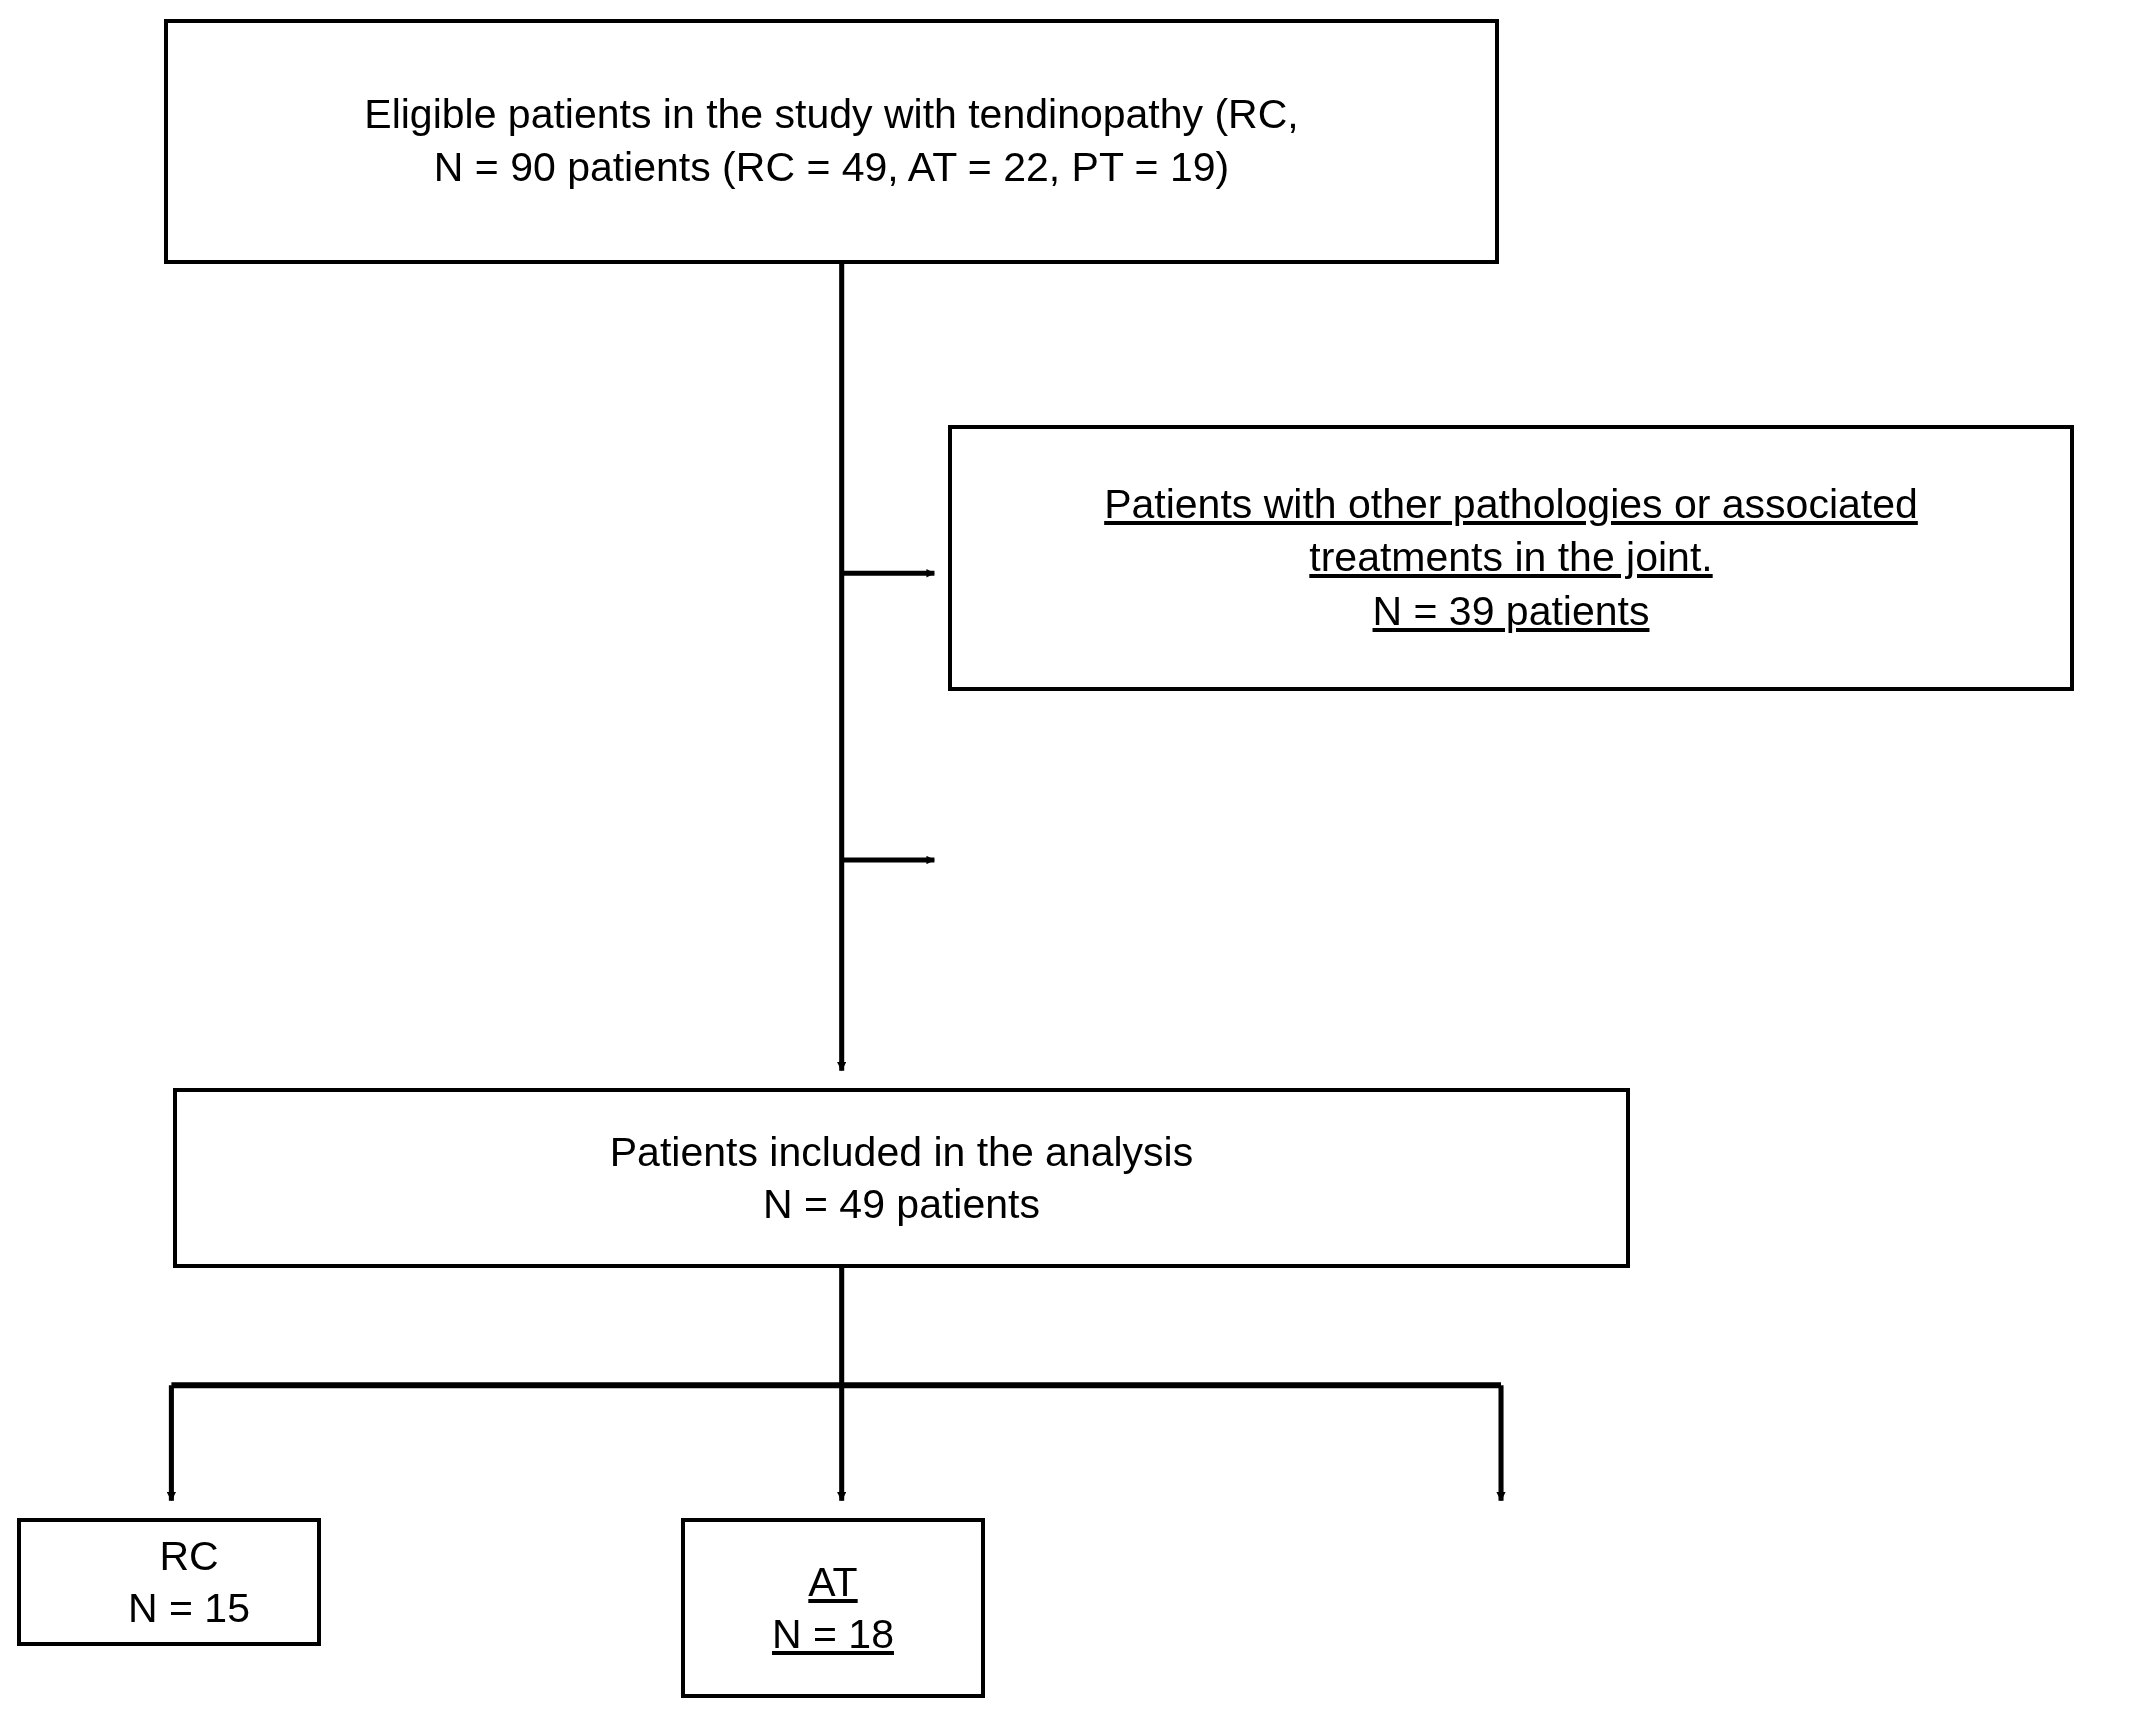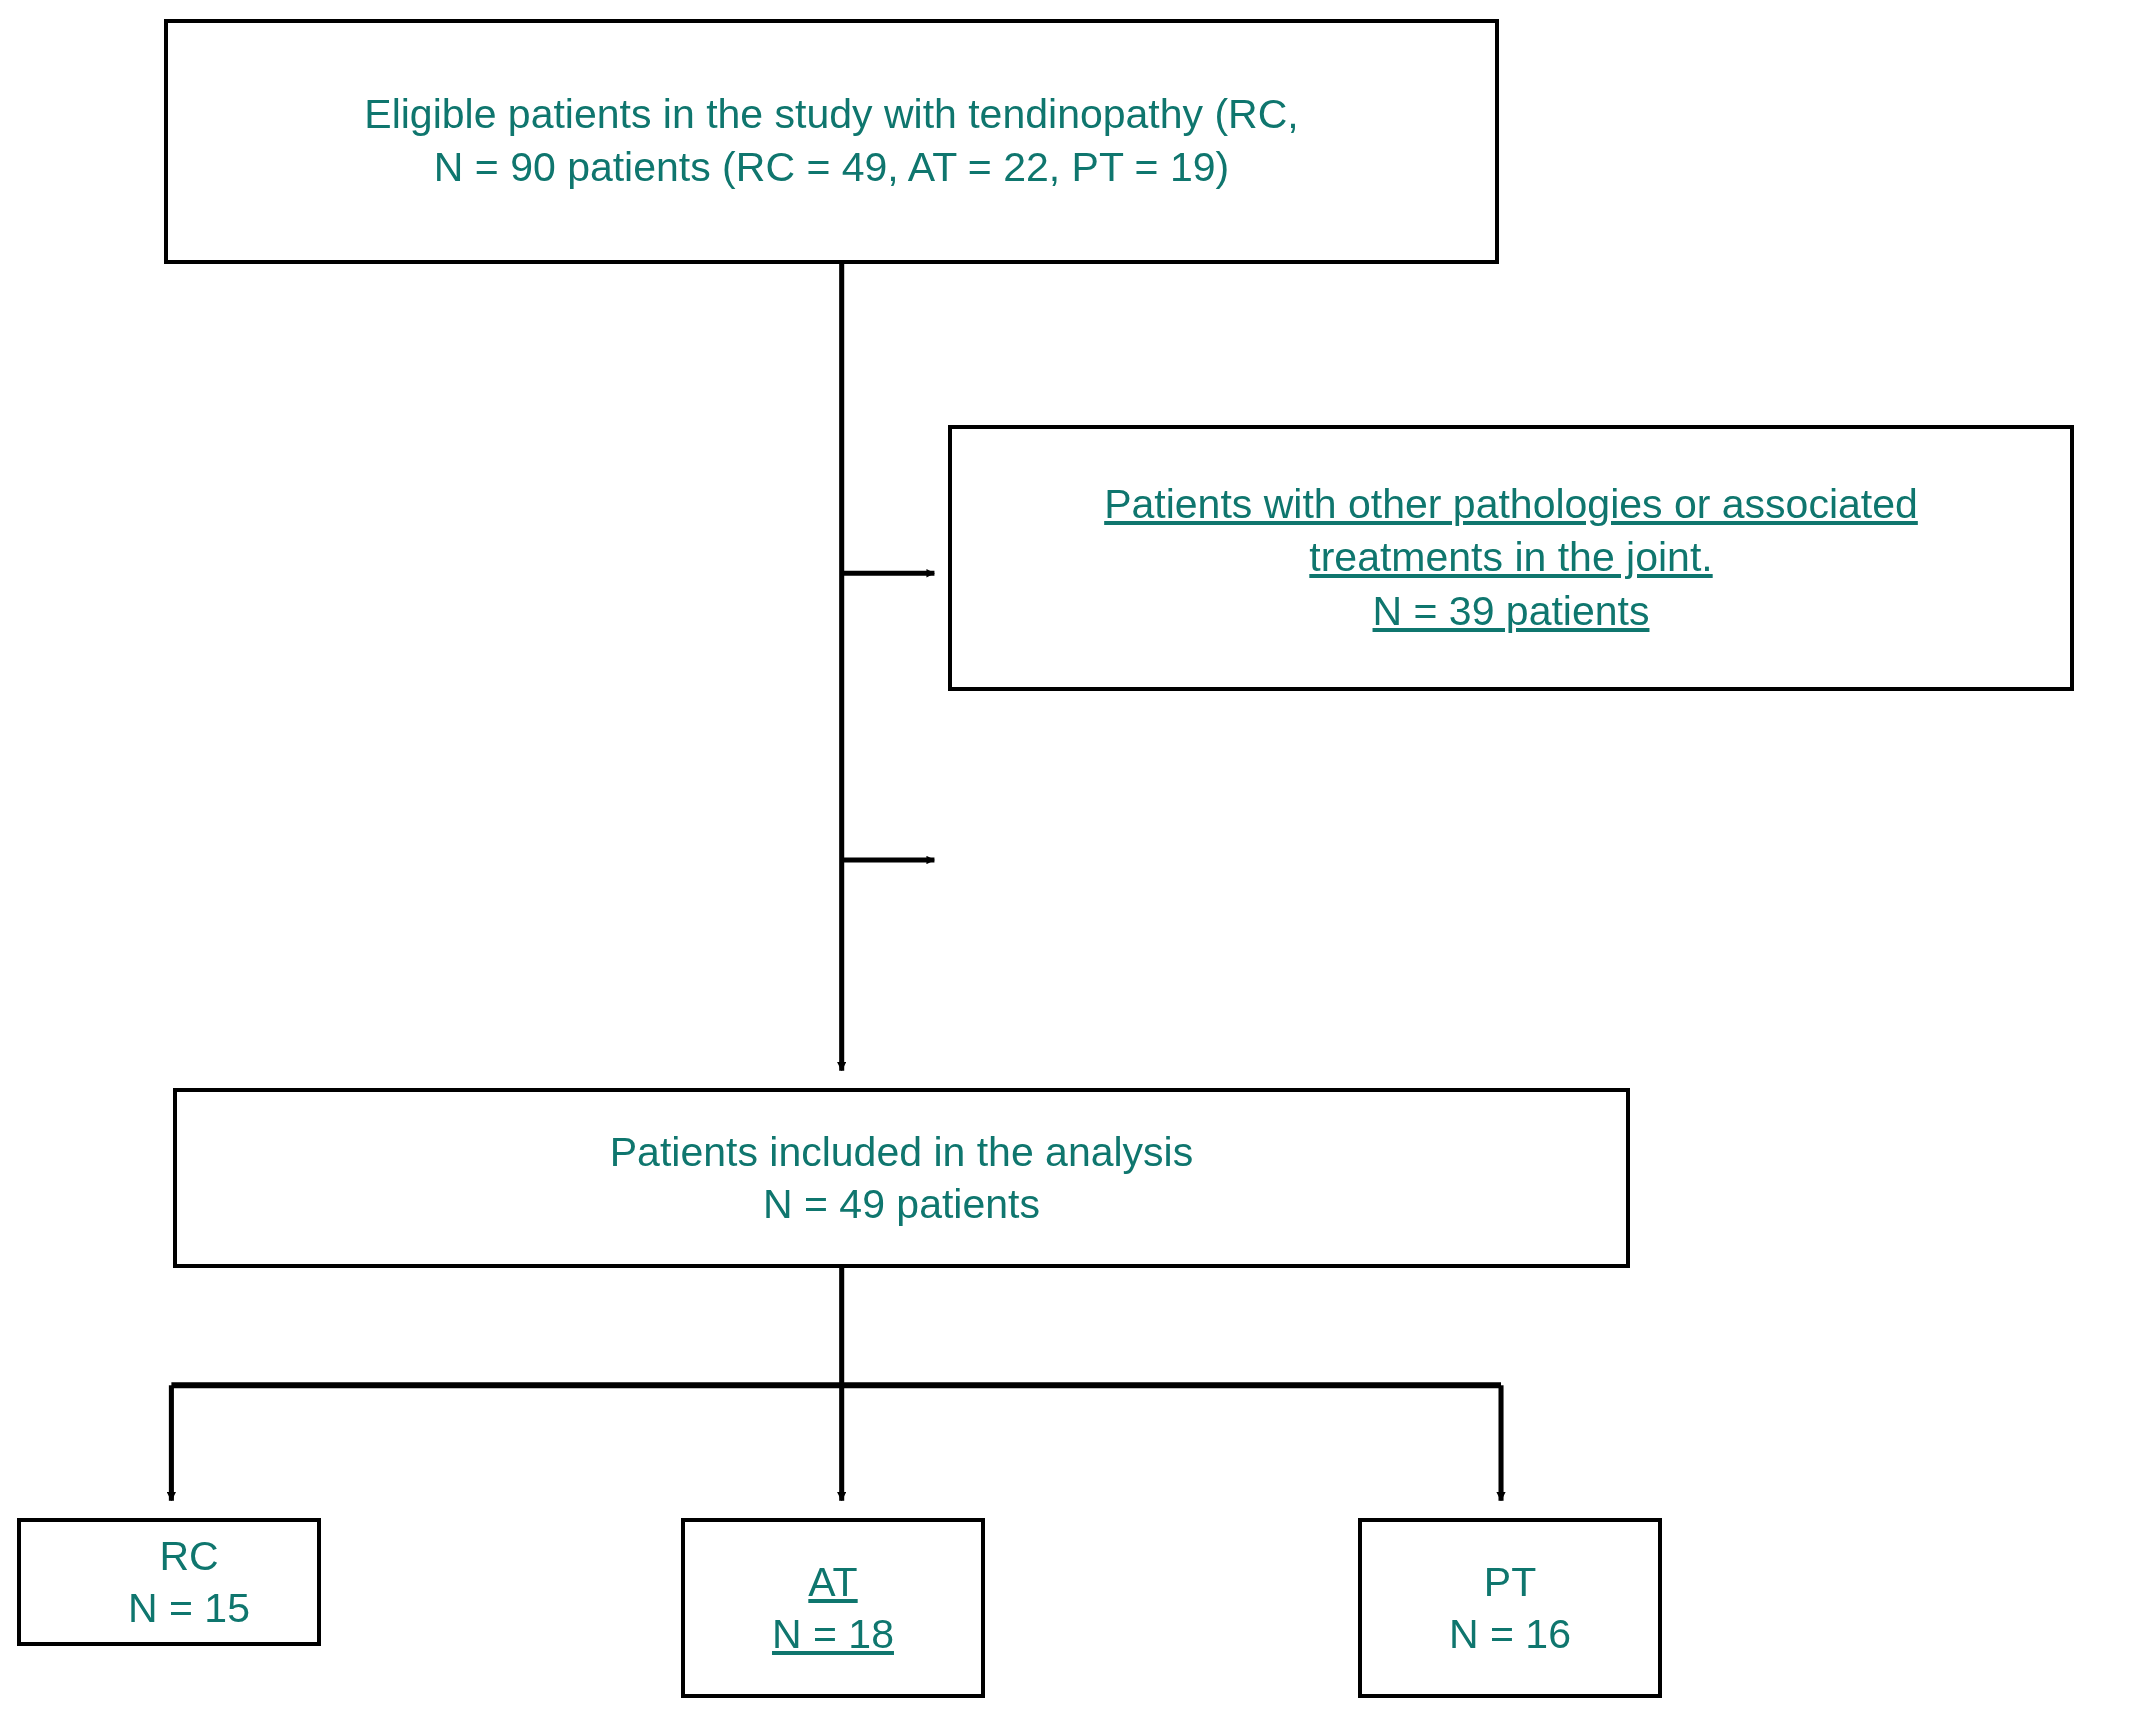--- a/index.html
+++ b/index.html
@@ -19,21 +19,21 @@
   .node {
     position: absolute;
     box-sizing: border-box;
     border: 4.2px solid #000000;
     background: #ffffff;
     display: flex;
     flex-direction: column;
     align-items: center;
     justify-content: center;
     text-align: center;
-    color: #0f766e;
+    color: #000000;
   }
   .node .line {
     display: block;
     font-size: 41px;
     line-height: 1.28;
     white-space: nowrap;
     letter-spacing: 0px;
   }
   
   #node-eligible   { left: 164px;  top: 18.6px;   width: 1335px; height: 245px; }
@@ -106,19 +106,15 @@
   <div class="node" id="node-rc">
     <span class="line">RC</span>
     <span class="line">N = 15</span>
   </div>
 
   <div class="node" id="node-at">
     <span class="line">AT</span>
     <span class="line">N = 18</span>
   </div>
 
-  <div class="node" id="node-pt">
-    <span class="line">PT</span>
-    <span class="line">N = 16</span>
-  </div>
 
 </div>
 
 
 </body></html>

